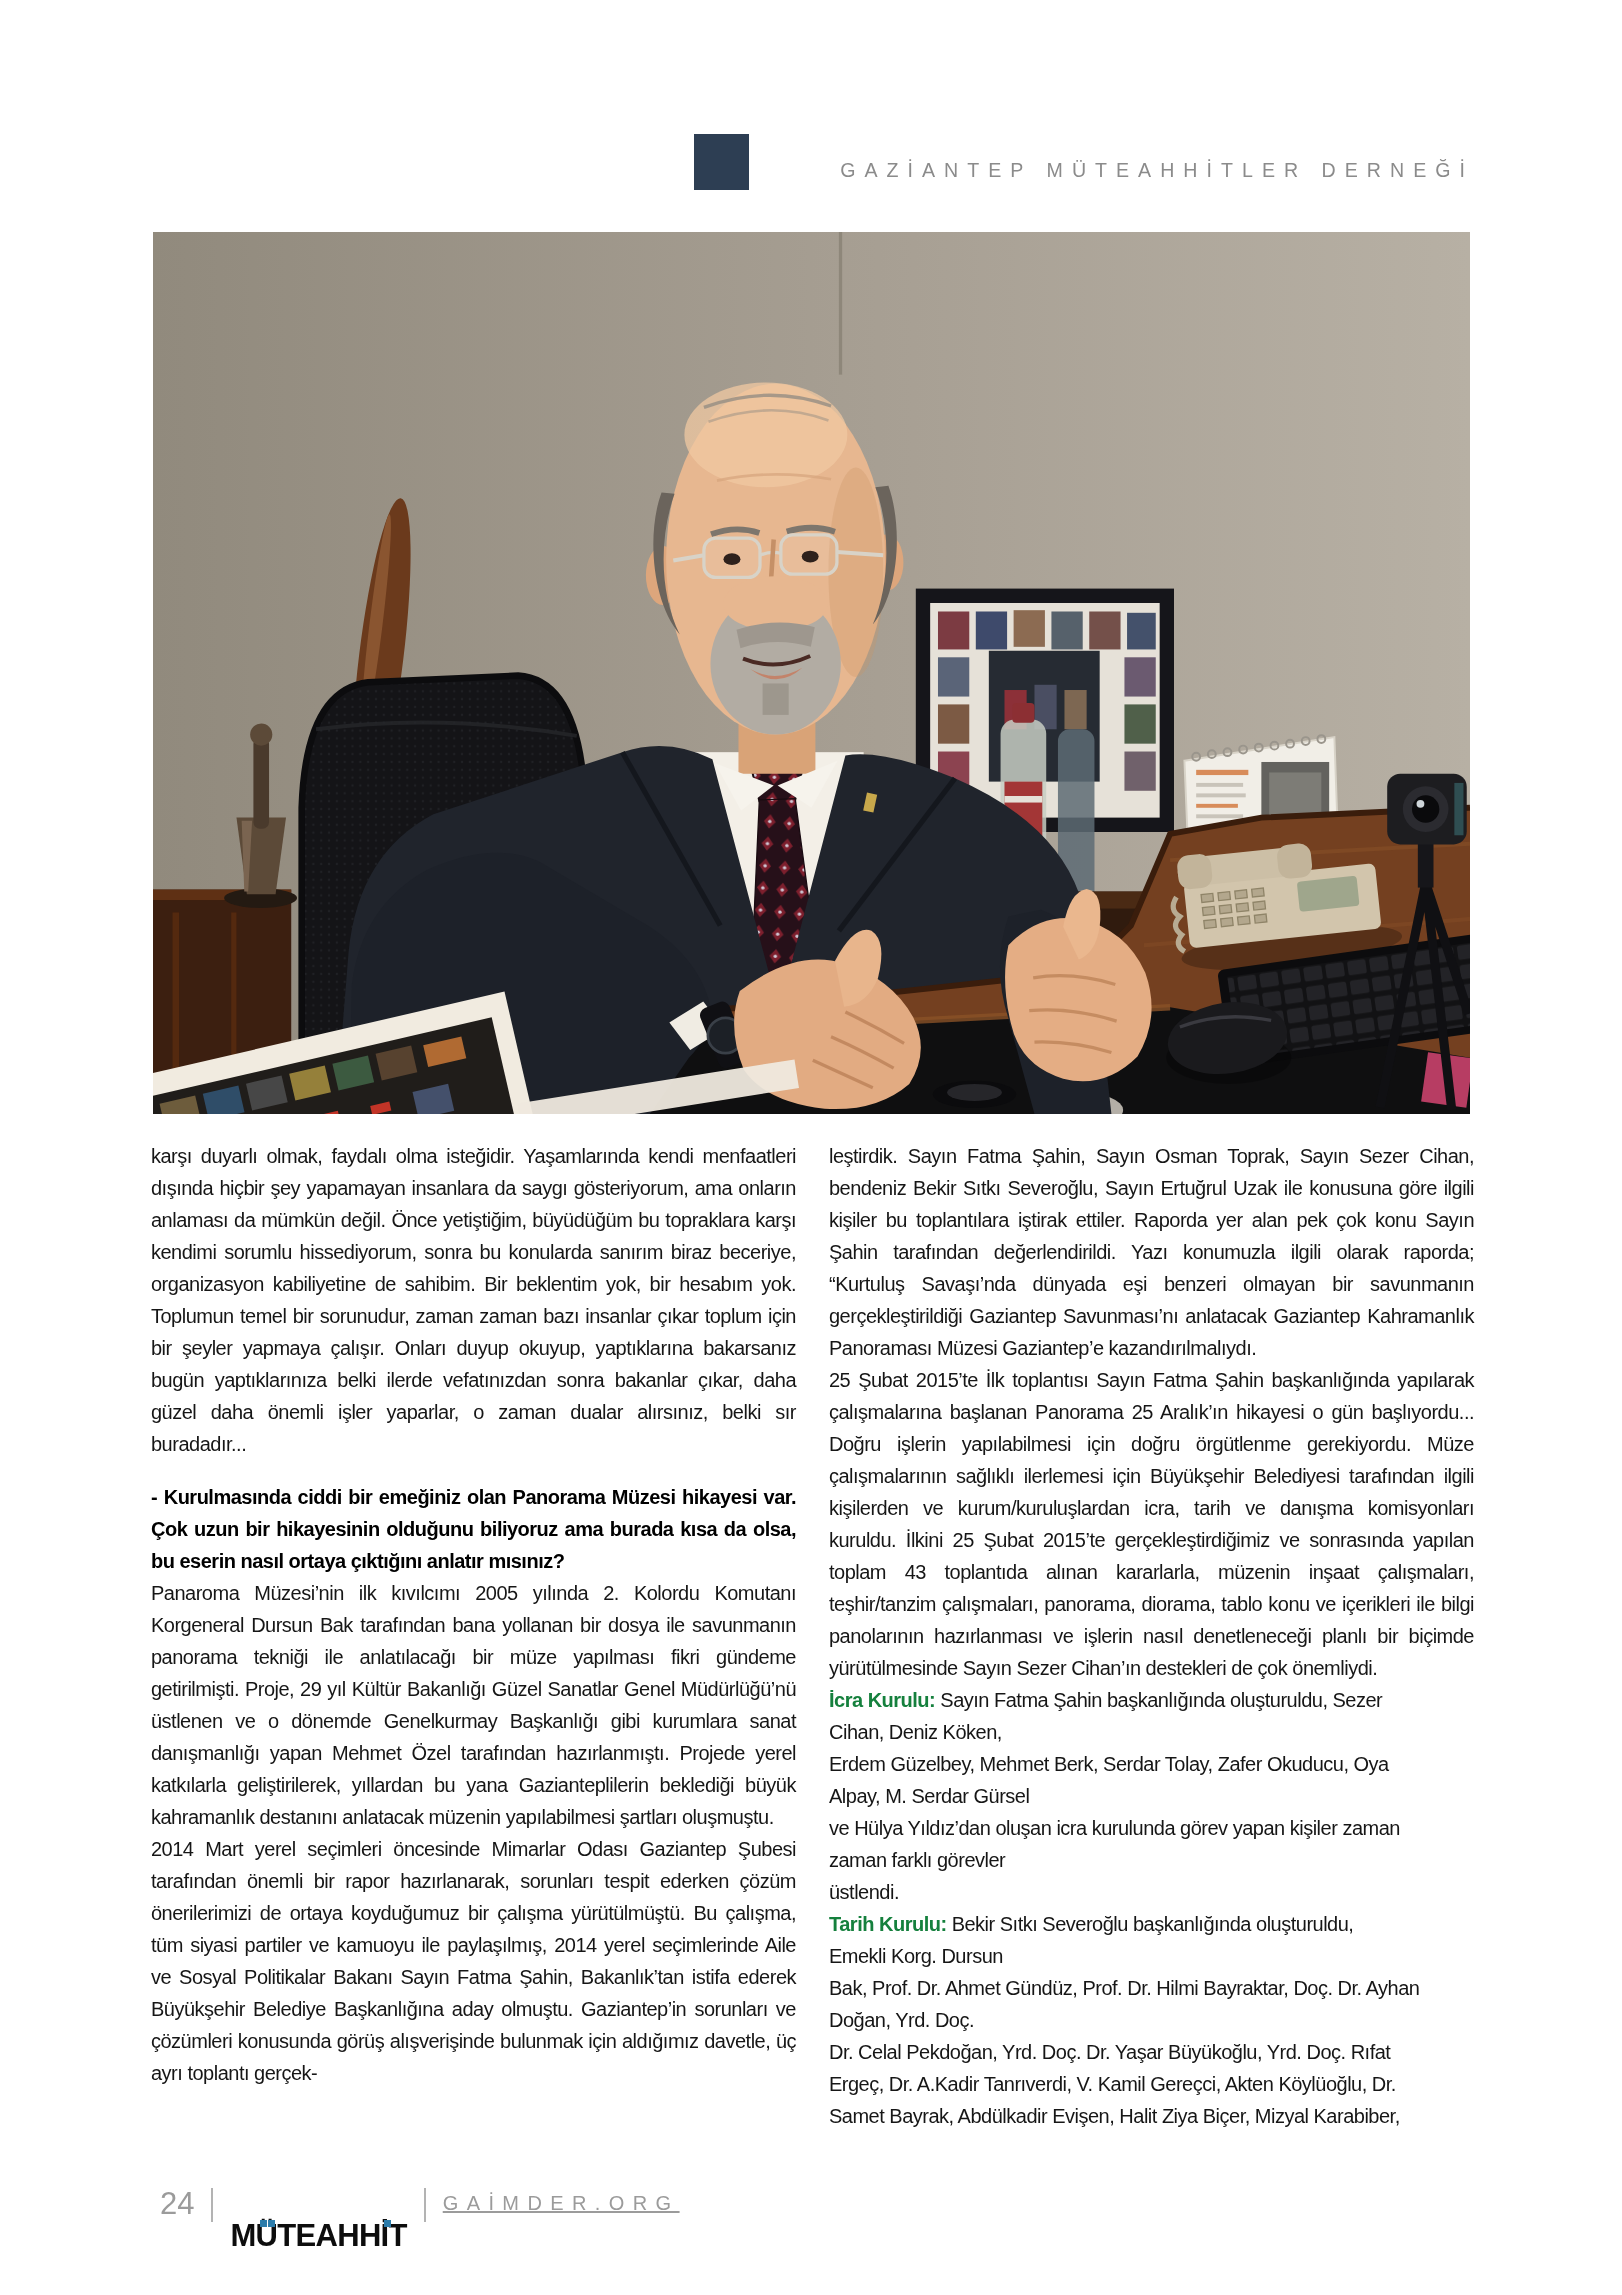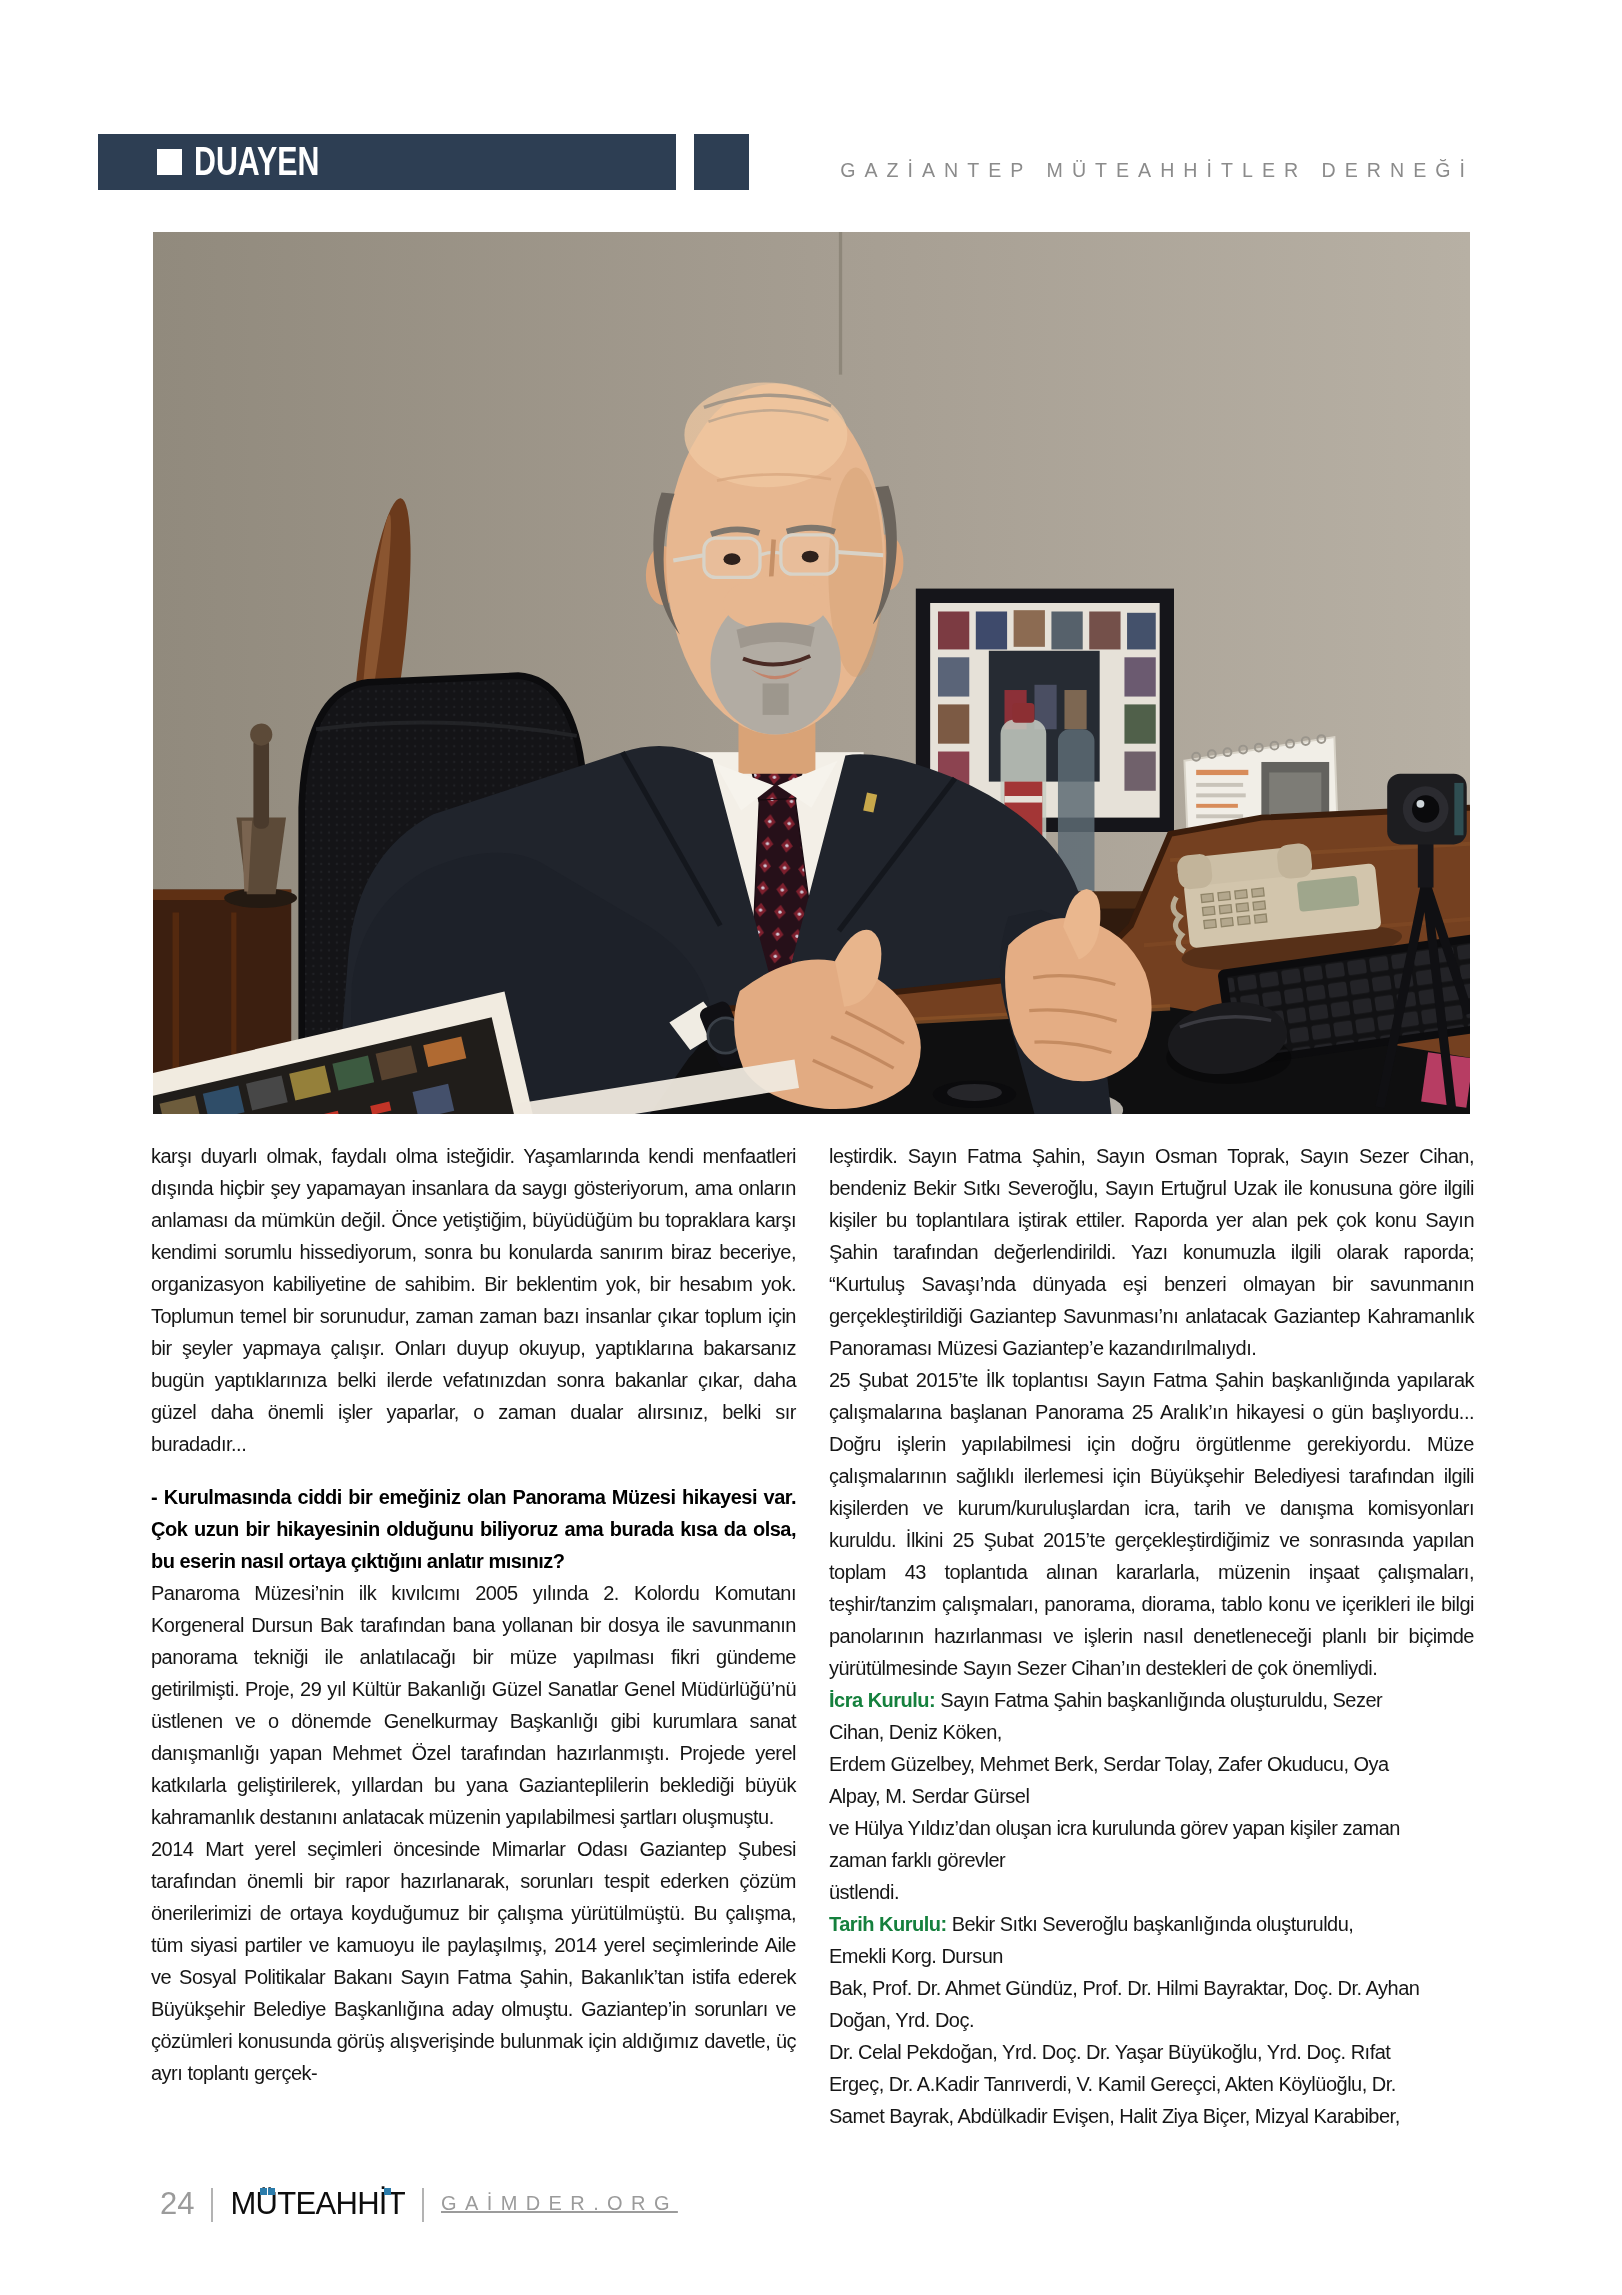--- a/index.html
+++ b/index.html
@@ -52,38 +52,34 @@
   .col p.preline{white-space:pre-line;text-align:left;}
   .col .lbl{font-weight:700;color:#15803d;}
   
   .footer{
     position:absolute;left:160px;top:2188px;height:41px;
     display:flex;gap:17px;
   }
   .footer .pnum{color:#9b9b9b;font-size:31px;line-height:1;}
   .footer .vdiv{width:2px;height:34px;background:#b3b3b3;}
   .footer .mag{
-    position:relative;color:#0d0d0d;font-weight:400;font-size:31px;line-height:1;
-    letter-spacing:-0.7px;white-space:nowrap;
+    position:relative;color:#0d0d0d;font-weight:700;font-size:31px;line-height:1;
+    letter-spacing:-0.7px;white-space:nowrap;margin-top:32px;
   }
   .footer .mag i{position:absolute;width:6.5px;height:6.5px;background:#2b7cab;top:0px;}
   .footer .mag i.d1{left:30px;} .footer .mag i.d2{left:38px;} .footer .mag i.d3{left:154px;}
   .footer .site{
     color:#9b9b9b;font-size:20px;letter-spacing:0.42em;white-space:nowrap;padding-top:3.9px;text-decoration:underline;
   }
 </style>
 </head>
 <body>
 
 <div class="page">
 
-  <div class="header-bar">
-    <span class="header-bullet"></span>
-    <span class="header-title">DUAYEN</span>
-  </div>
   <div class="header-square"></div>
   <div class="header-association">GAZİANTEP MÜTEAHHİTLER DERNEĞİ</div>
 
   <div class="photo-wrap">
     <svg viewBox="0 0 2020 1348" preserveAspectRatio="none">
       <defs>
         <linearGradient id="wallg" x1="0" y1="0" x2="1" y2="0">
           <stop offset="0" stop-color="#918a7d"></stop>
           <stop offset="0.55" stop-color="#a79f93"></stop>
           <stop offset="1" stop-color="#b7b0a4"></stop>

